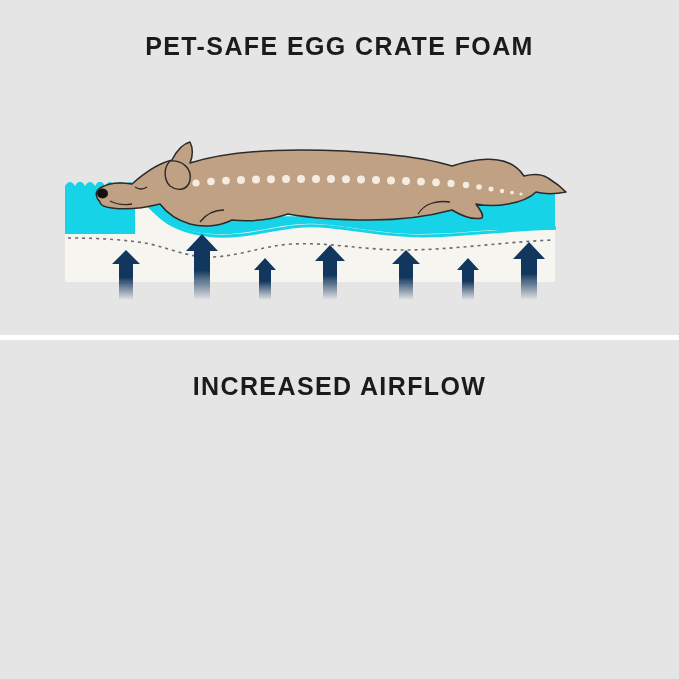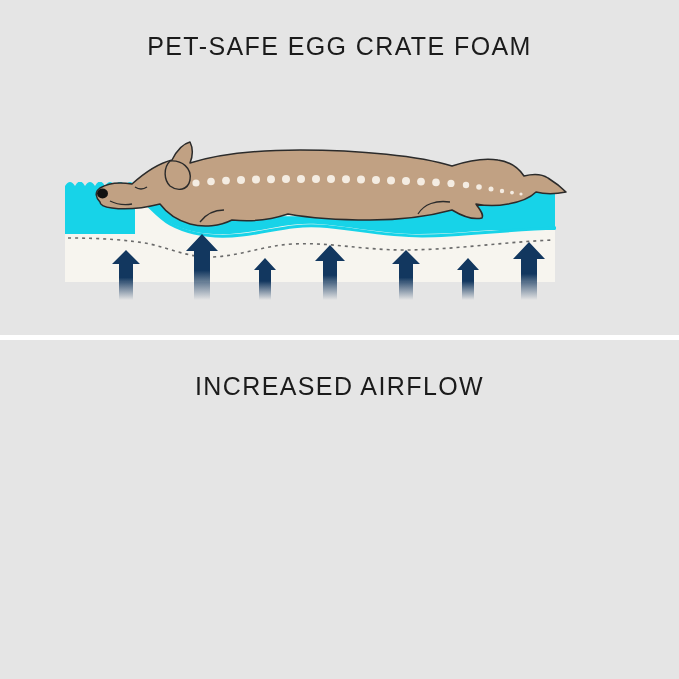--- a/index.html
+++ b/index.html
@@ -13,21 +13,21 @@
 
   
   .panel{position:absolute;left:0;width:679px;}
   #panel-top{top:0;height:337px;background:#e5e5e5;}
   #panel-bottom{top:340px;height:339px;background:#e5e5e5;}
   .divider{position:absolute;left:0;top:335px;width:679px;height:5px;background:#ffffff;}
 
   
   .title{
     position:absolute;left:0;width:679px;text-align:center;
-    font-size:25px;font-weight:400;color:#1b1b1b;
+    font-size:25px;font-weight:700;color:#1b1b1b;
     letter-spacing:1.4px;white-space:nowrap;
   }
   #title-top{top:32px;}
   #title-bottom{top:372px;}
   .subtitle{
     position:absolute;left:18px;top:70px;width:643px;text-align:center;
     font-size:18.5px;font-weight:400;color:#3a3a3a;line-height:1.42;
     letter-spacing:.1px;
   }
   .subtitle span{display:block;}

